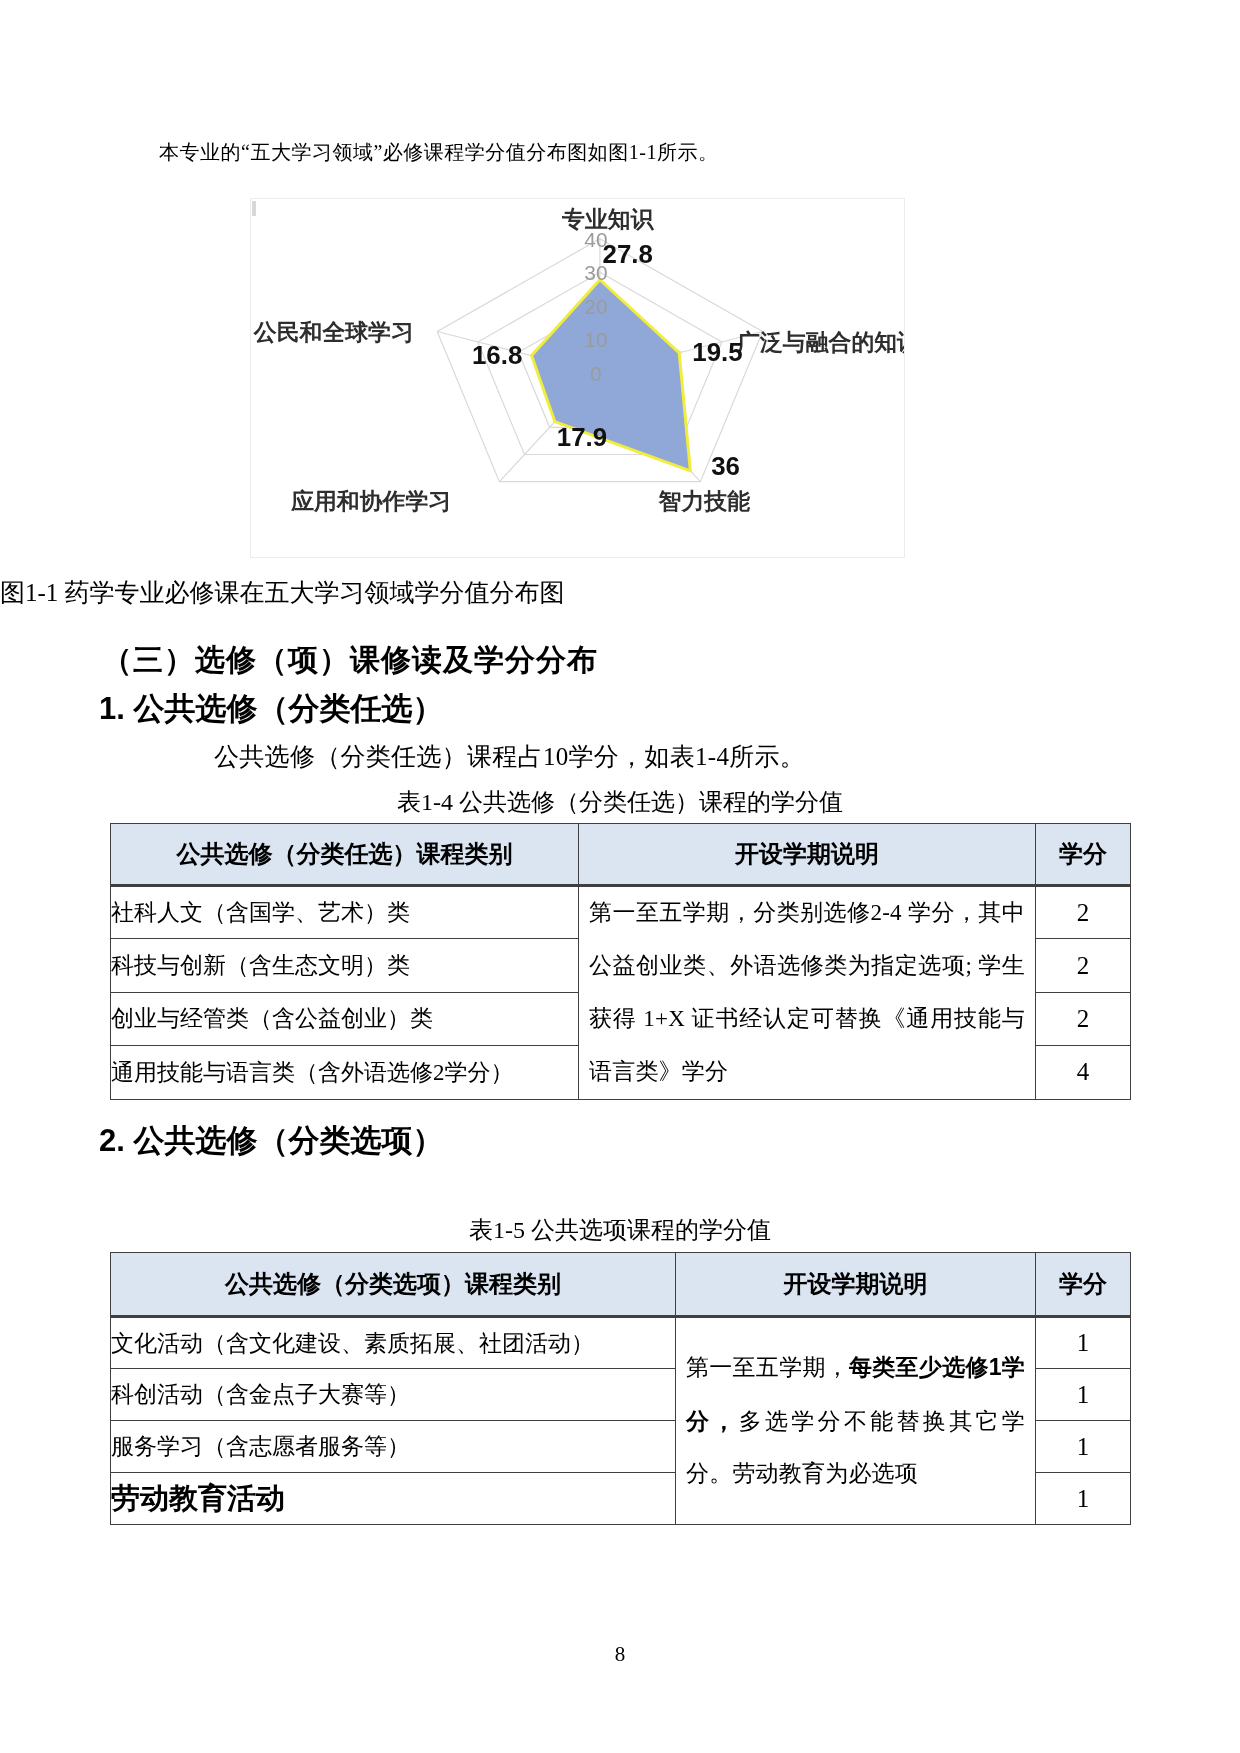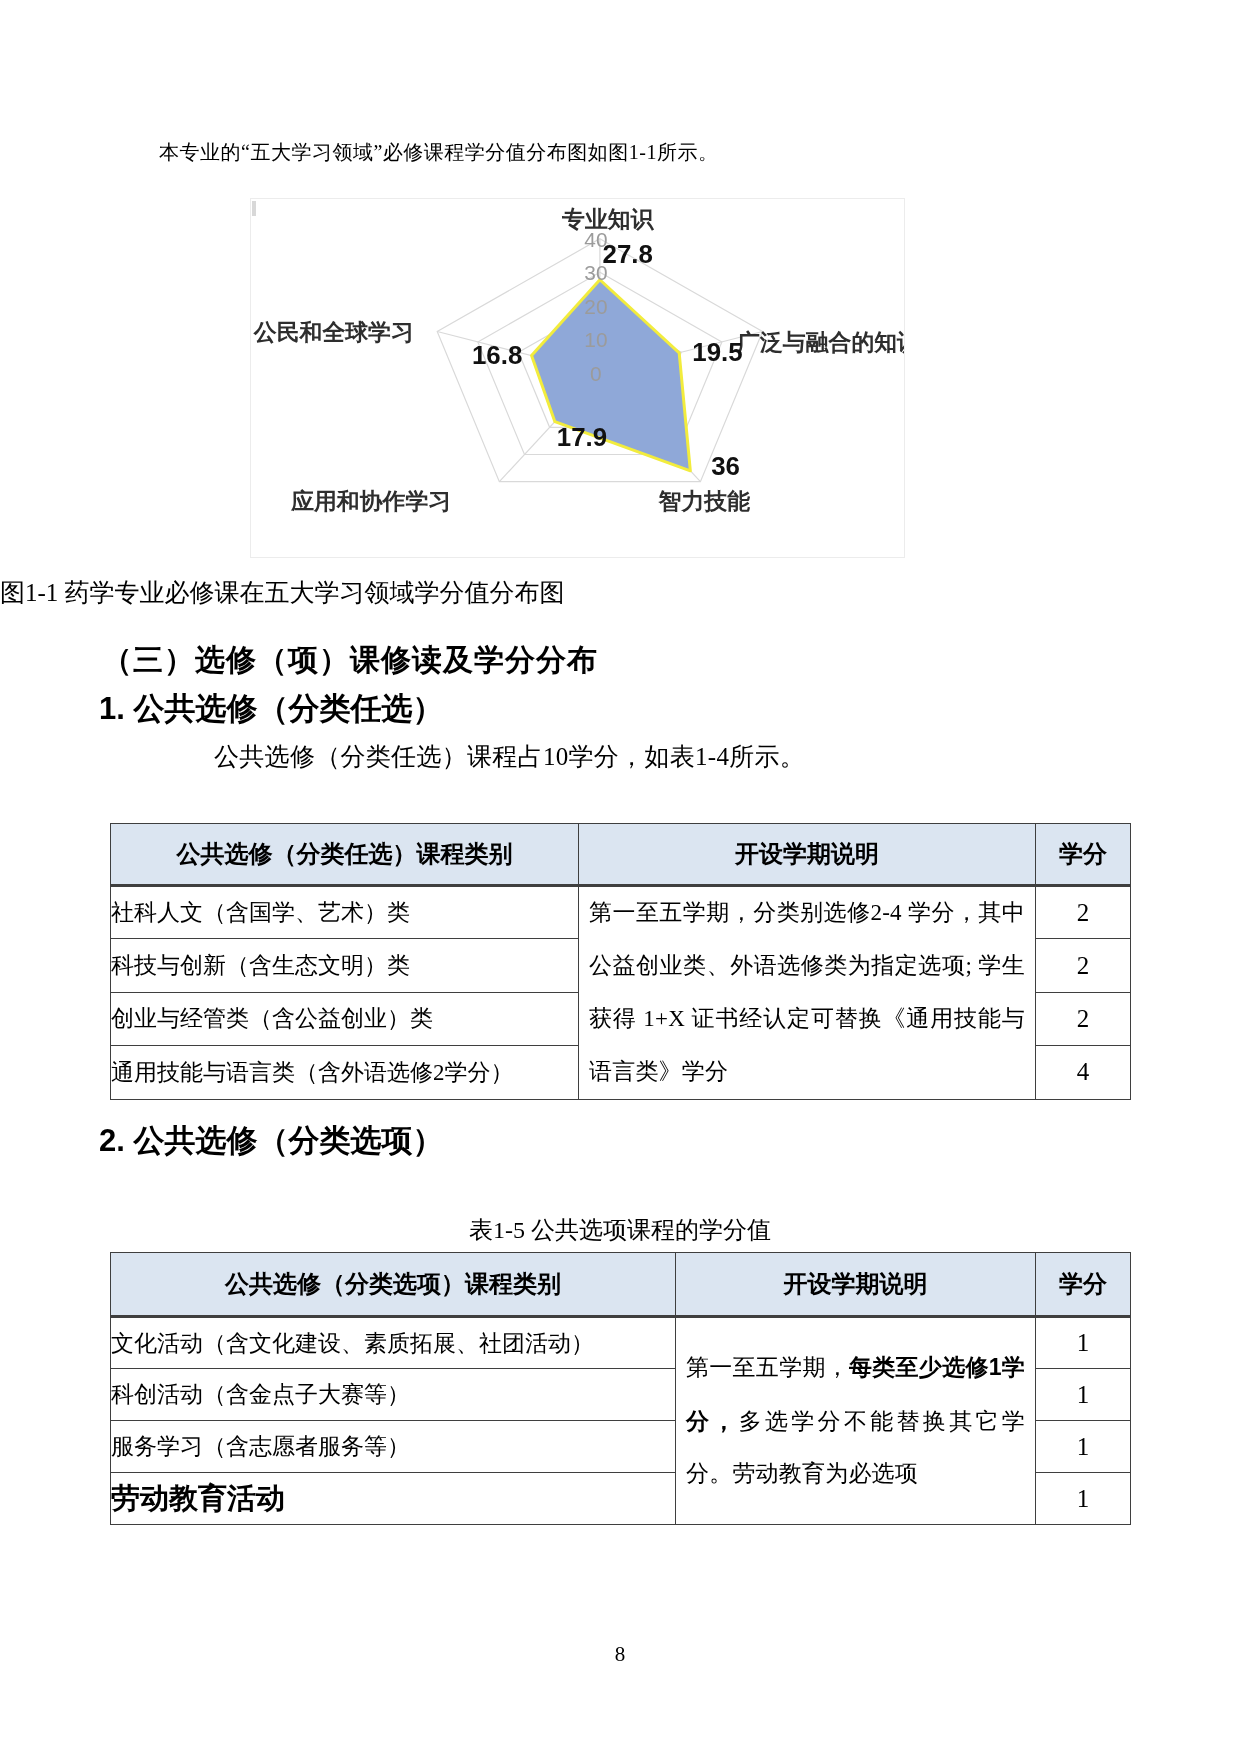--- a/index.html
+++ b/index.html
@@ -91,20 +91,21 @@
         <text x="272" y="166" text-anchor="end" class="vlabel" fill="#111111">16.8</text>
       </svg>
   </div>
 
   <p class="abs caption">图1-1 药学专业必修课在五大学习领域学分值分布图</p>
 
   <h2 class="abs heading">（三）选修（项）课修读及学分分布</h2>
 
   <h3 class="abs subhead sub1">1. 公共选修（分类任选）</h3>
   <p class="abs para para1">公共选修（分类任选）课程占10学分，如表1-4所示。</p>
+  <p class="abs tbl-title tt1">表1-4 公共选修（分类任选）课程的学分值</p>
 
   <table class="tbl tbl1">
     <colgroup>
         <col style="width:468px">
         <col style="width:457px">
         <col style="width:95px">
       </colgroup>
     <thead>
       <tr>
         <th style="background: rgb(219, 229, 241);">公共选修（分类任选）课程类别</th>

